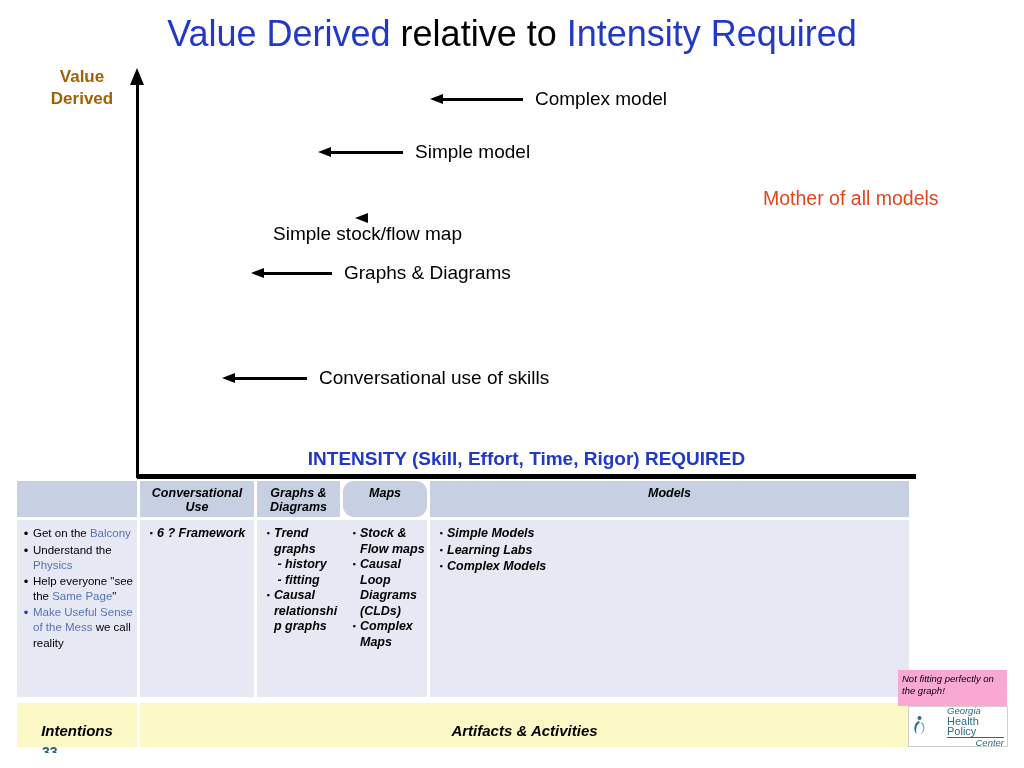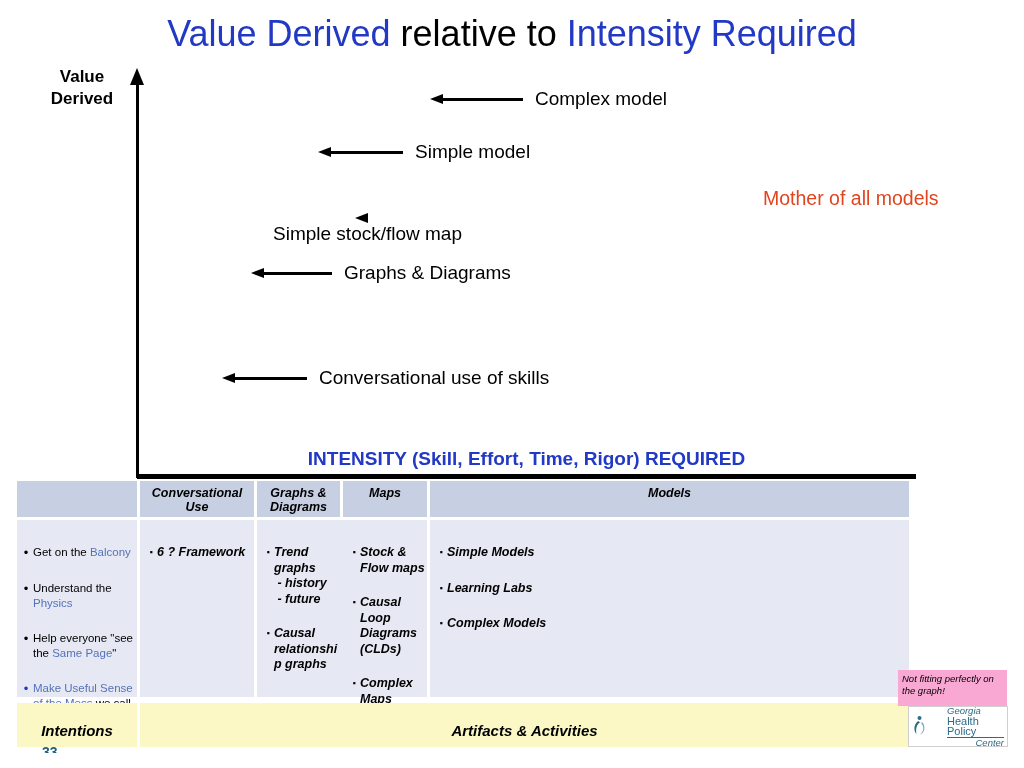--- a/index.html
+++ b/index.html
@@ -4,21 +4,21 @@
 <style>
   html,body{margin:0;padding:0;background:#fff;}
   .slide{position:relative;width:1024px;height:768px;background:#fff;overflow:hidden;
          font-family:"Liberation Sans",sans-serif;color:#000;}
   
   .title{position:absolute;left:0;top:12px;width:1024px;text-align:center;
          font-size:36px;line-height:44px;white-space:pre;}
   .blue{color:#2239C5;}
   
   .ylab{position:absolute;left:30px;top:66px;width:104px;text-align:center;
-        color:#000000;font-weight:bold;font-size:17px;line-height:22px;}
+        color:#a16207;font-weight:bold;font-size:17px;line-height:22px;}
   
   .yaxis-head{position:absolute;left:130px;top:68px;width:0;height:0;
               border-left:7px solid transparent;border-right:7px solid transparent;
               border-bottom:17px solid #000;}
   .yaxis-line{position:absolute;left:136px;top:84px;width:3px;height:394px;background:#000;}
   .xaxis-line{position:absolute;left:137px;top:474px;width:779px;height:5px;background:#000;}
   
   .arrow{position:absolute;display:flex;align-items:center;height:24px;}
   .ah{width:0;height:0;border-top:5px solid transparent;border-bottom:5px solid transparent;
       border-right:13px solid #000;}
@@ -29,21 +29,21 @@
           font-size:19px;font-weight:bold;color:#2239C5;}
   
   .th,.td,.tf{position:absolute;box-sizing:border-box;}
   .th{top:481px;height:36px;background:#C7CFE2;font-size:12.5px;font-weight:bold;
       font-style:italic;text-align:center;padding-top:5px;line-height:14px;}
   .td{top:520px;height:177px;background:#E6E9F4;font-size:12.5px;font-weight:bold;
       font-style:italic;line-height:15.5px;padding:6px 2px 0 5px;}
   .td.c1{font-size:11.5px;font-weight:normal;font-style:normal;line-height:15.5px;padding:6px 2px 0 2px;}
   .tf{top:703px;height:44px;background:#FBF8C5;font-size:15px;font-style:italic;
       font-weight:bold;text-align:center;padding-top:19px;}
-  .b{display:flex;margin-top:19px;}
+  .b{display:flex;}
   .bm{flex:0 0 14px;text-align:center;}
   .bm.dot::before{content:"\2022";font-size:13px;}
   .bm.dot.blu-dot{color:#2233CC;}
   .bm.sq{flex:0 0 12px;}
   .bm.sq::before{content:"\25AA";font-size:9px;position:relative;top:-1px;}
   .bm.dash{flex:0 0 11px;}
   .bm.dash::before{content:"-";}
   .bt{flex:1 1 auto;}
   .sub{display:flex;margin-left:12px;}
   .blu{color:#5572B8;}
@@ -104,21 +104,21 @@
       <span class="albl">Conversational use of skills</span>
   </div>
 
   <div class="mother">Mother of all models</div>
 
   <div class="xlabel">INTENSITY (Skill, Effort, Time, Rigor) REQUIRED</div>
 
   <div class="th" style="left:17px;width:120px;"></div>
   <div class="th" style="left:140px;width:114px;">Conversational Use</div>
   <div class="th" style="left:257px;width:83px;">Graphs &amp; Diagrams</div>
-  <div class="th" style="left:343px;width:84px;">Maps</div>
+  <div class="th" style="left:343px;width:84px;border-radius:11px;">Maps</div>
   <div class="th" style="left:430px;width:479px;">Models</div>
 
   <div class="td c1" style="left:17px;width:120px;">
     <div class="b">
       <span class="bm dot"></span>
       <span class="bt"><span>Get on the </span><span class="blu">Balcony</span></span>
     </div>
     <div class="b">
       <span class="bm dot"></span>
       <span class="bt"><span>Understand the </span><span class="blu">Physics</span></span>
@@ -144,21 +144,21 @@
     <div class="b">
       <span class="bm sq"></span>
       <span class="bt">Trend graphs</span>
     </div>
     <div class="sub">
       <span class="bm dash"></span>
       <span class="bt">history</span>
     </div>
     <div class="sub">
       <span class="bm dash"></span>
-      <span class="bt">future</span>
+      <span class="bt">fitting</span>
     </div>
     <div class="b">
       <span class="bm sq"></span>
       <span class="bt">Causal relationshi p graphs</span>
     </div>
   </div>
 
   <div class="td" style="left:343px;width:84px;">
     <div class="b">
       <span class="bm sq"></span>

